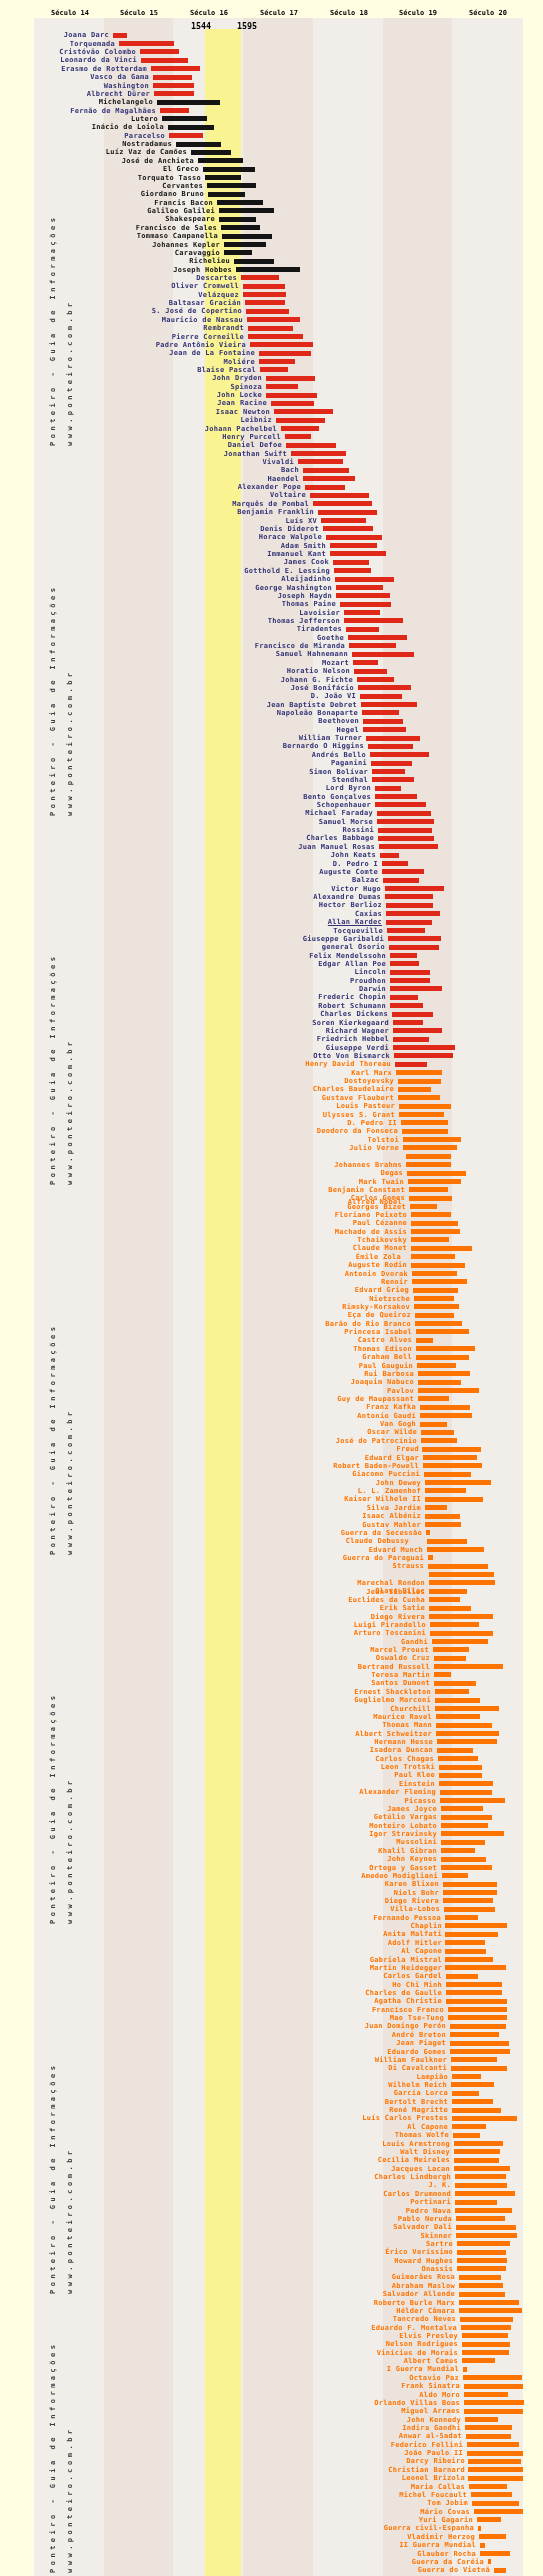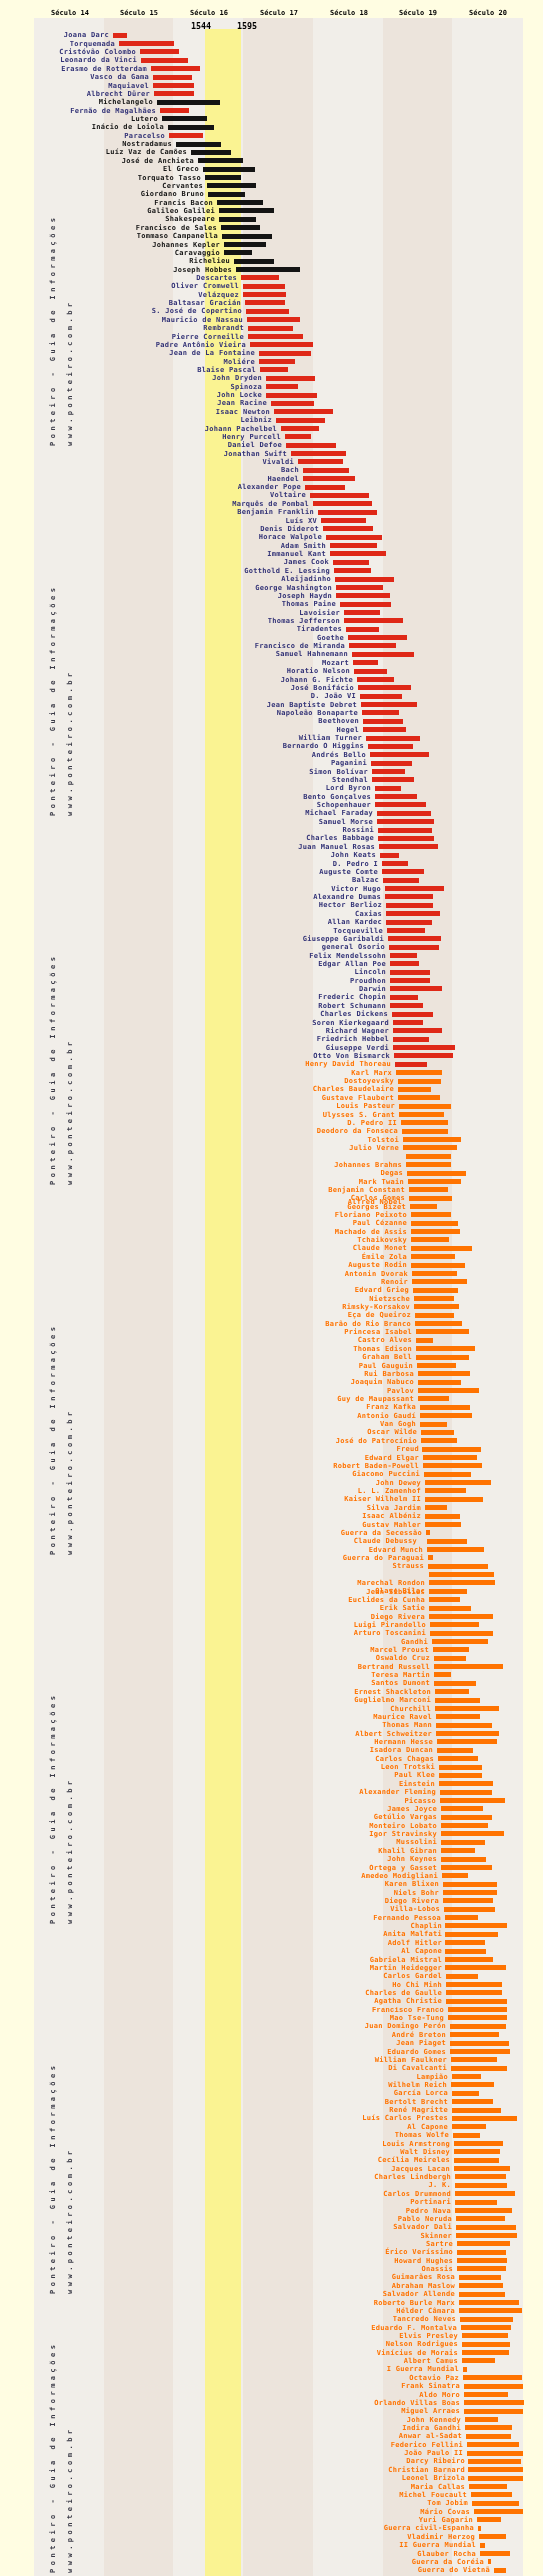--- a/index.html
+++ b/index.html
@@ -67,21 +67,21 @@
       <div class="lbl" style="right: 429px; top: 40px; color: rgb(51, 51, 119);">Torquemada</div>
       <div class="bar" style="left: 140px; top: 49px; width: 39px; background: rgb(223, 40, 23);"></div>
       <div class="lbl" style="right: 408px; top: 48px; color: rgb(51, 51, 119);">Cristóvão Colombo</div>
       <div class="bar" style="left: 141px; top: 58px; width: 47px; background: rgb(223, 40, 23);"></div>
       <div class="lbl" style="right: 407px; top: 56px; color: rgb(51, 51, 119);">Leonardo da Vinci</div>
       <div class="bar" style="left: 151px; top: 66px; width: 49px; background: rgb(223, 40, 23);"></div>
       <div class="lbl" style="right: 397px; top: 65px; color: rgb(51, 51, 119);">Erasmo de Rotterdam</div>
       <div class="bar" style="left: 153px; top: 75px; width: 39px; background: rgb(223, 40, 23);"></div>
       <div class="lbl" style="right: 395px; top: 73px; color: rgb(51, 51, 119);">Vasco da Gama</div>
       <div class="bar" style="left: 153px; top: 83px; width: 41px; background: rgb(223, 40, 23);"></div>
-      <div class="lbl" style="right: 395px; top: 82px; color: rgb(51, 51, 119);">Maquiavel</div>
+      <div class="lbl" style="right: 395px; top: 82px; color: rgb(51, 51, 119);">Washington</div>
       <div class="bar" style="left: 154px; top: 91px; width: 40px; background: rgb(223, 40, 23);"></div>
       <div class="lbl" style="right: 394px; top: 90px; color: rgb(51, 51, 119);">Albrecht Dürer</div>
       <div class="bar" style="left: 157px; top: 100px; width: 63px; background: rgb(20, 20, 20);"></div>
       <div class="lbl" style="right: 391px; top: 98px; color: rgb(20, 20, 20);">Michelangelo</div>
       <div class="bar" style="left: 160px; top: 108px; width: 29px; background: rgb(223, 40, 23);"></div>
       <div class="lbl" style="right: 388px; top: 107px; color: rgb(51, 51, 119);">Fernão de Magalhães</div>
       <div class="bar" style="left: 162px; top: 116px; width: 45px; background: rgb(20, 20, 20);"></div>
       <div class="lbl" style="right: 386px; top: 115px; color: rgb(20, 20, 20);">Lutero</div>
       <div class="bar" style="left: 168px; top: 125px; width: 46px; background: rgb(20, 20, 20);"></div>
       <div class="lbl" style="right: 380px; top: 123px; color: rgb(20, 20, 20);">Inácio de Loiola</div>
@@ -267,21 +267,21 @@
       <div class="lbl" style="right: 165px; top: 876px; color: rgb(51, 51, 119);">Balzac</div>
       <div class="bar" style="left: 385px; top: 886px; width: 59px; background: rgb(223, 40, 23);"></div>
       <div class="lbl" style="right: 163px; top: 885px; color: rgb(51, 51, 119);">Victor Hugo</div>
       <div class="bar" style="left: 385px; top: 894px; width: 48px; background: rgb(223, 40, 23);"></div>
       <div class="lbl" style="right: 163px; top: 893px; color: rgb(51, 51, 119);">Alexandre Dumas</div>
       <div class="bar" style="left: 386px; top: 903px; width: 47px; background: rgb(223, 40, 23);"></div>
       <div class="lbl" style="right: 162px; top: 901px; color: rgb(51, 51, 119);">Hector Berlioz</div>
       <div class="bar" style="left: 386px; top: 911px; width: 54px; background: rgb(223, 40, 23);"></div>
       <div class="lbl" style="right: 162px; top: 910px; color: rgb(51, 51, 119);">Caxias</div>
       <div class="bar" style="left: 386px; top: 920px; width: 46px; background: rgb(223, 40, 23);"></div>
-      <div class="lbl" style="right: 162px; top: 918px; color: rgb(51, 51, 119);">Allan Kardec</div>
+      <div class="lbl" style="right: 162px; top: 918px; color: rgb(51, 51, 119); text-decoration: underline;">Allan Kardec</div>
       <div class="bar" style="left: 387px; top: 928px; width: 38px; background: rgb(223, 40, 23);"></div>
       <div class="lbl" style="right: 161px; top: 927px; color: rgb(51, 51, 119);">Tocqueville</div>
       <div class="bar" style="left: 388px; top: 936px; width: 53px; background: rgb(223, 40, 23);"></div>
       <div class="lbl" style="right: 160px; top: 935px; color: rgb(51, 51, 119);">Giuseppe Garibaldi</div>
       <div class="bar" style="left: 389px; top: 945px; width: 50px; background: rgb(223, 40, 23);"></div>
       <div class="lbl" style="right: 159px; top: 943px; color: rgb(51, 51, 119);">general Osorio</div>
       <div class="bar" style="left: 390px; top: 953px; width: 27px; background: rgb(223, 40, 23);"></div>
       <div class="lbl" style="right: 158px; top: 952px; color: rgb(51, 51, 119);">Felix Mendelssohn</div>
       <div class="bar" style="left: 390px; top: 961px; width: 29px; background: rgb(223, 40, 23);"></div>
       <div class="lbl" style="right: 158px; top: 960px; color: rgb(51, 51, 119);">Edgar Allan Poe</div>
@@ -347,21 +347,21 @@
       <div class="lbl" style="right: 137px; top: 1211px; color: rgb(255, 115, 0);">Floriano Peixoto</div>
       <div class="bar" style="left: 411px; top: 1221px; width: 47px; background: rgb(255, 115, 0);"></div>
       <div class="lbl" style="right: 137px; top: 1219px; color: rgb(255, 115, 0);">Paul Cézanne</div>
       <div class="bar" style="left: 411px; top: 1229px; width: 49px; background: rgb(255, 115, 0);"></div>
       <div class="lbl" style="right: 137px; top: 1228px; color: rgb(255, 115, 0);">Machado de Assis</div>
       <div class="bar" style="left: 411px; top: 1237px; width: 38px; background: rgb(255, 115, 0);"></div>
       <div class="lbl" style="right: 137px; top: 1236px; color: rgb(255, 115, 0);">Tchaikovsky</div>
       <div class="bar" style="left: 411px; top: 1246px; width: 61px; background: rgb(255, 115, 0);"></div>
       <div class="lbl" style="right: 137px; top: 1244px; color: rgb(255, 115, 0); text-align: right;">Claude Monet</div>
       <div class="bar" style="left: 411px; top: 1254px; width: 44px; background: rgb(255, 115, 0);"></div>
-      <div class="lbl" style="right: 137px; top: 1253px; color: rgb(255, 115, 0);">Émile Zola</div>
+      <div class="lbl" style="right: 143px; top: 1253px; color: rgb(255, 115, 0);">Émile Zola</div>
       <div class="bar" style="left: 411px; top: 1263px; width: 54px; background: rgb(255, 115, 0);"></div>
       <div class="lbl" style="right: 137px; top: 1261px; color: rgb(255, 115, 0);">Auguste Rodin</div>
       <div class="bar" style="left: 412px; top: 1271px; width: 45px; background: rgb(255, 115, 0);"></div>
       <div class="lbl" style="right: 136px; top: 1270px; color: rgb(255, 115, 0);">Antonin Dvorak</div>
       <div class="bar" style="left: 412px; top: 1279px; width: 55px; background: rgb(255, 115, 0);"></div>
       <div class="lbl" style="right: 136px; top: 1278px; color: rgb(255, 115, 0);">Renoir</div>
       <div class="bar" style="left: 413px; top: 1288px; width: 45px; background: rgb(255, 115, 0);"></div>
       <div class="lbl" style="right: 135px; top: 1286px; color: rgb(255, 115, 0);">Edvard Grieg</div>
       <div class="bar" style="left: 414px; top: 1296px; width: 40px; background: rgb(255, 115, 0);"></div>
       <div class="lbl" style="right: 134px; top: 1295px; color: rgb(255, 115, 0);">Nietzsche</div>
@@ -415,21 +415,21 @@
       <div class="lbl" style="right: 123px; top: 1495px; color: rgb(255, 115, 0);">Kaiser Wilhelm II</div>
       <div class="bar" style="left: 425px; top: 1505px; width: 22px; background: rgb(255, 115, 0);"></div>
       <div class="lbl" style="right: 123px; top: 1504px; color: rgb(255, 115, 0);">Silva Jardim</div>
       <div class="bar" style="left: 425px; top: 1514px; width: 35px; background: rgb(255, 115, 0);"></div>
       <div class="lbl" style="right: 123px; top: 1512px; color: rgb(255, 115, 0);">Isaac Albéniz</div>
       <div class="bar" style="left: 425px; top: 1522px; width: 36px; background: rgb(255, 115, 0);"></div>
       <div class="lbl" style="right: 123px; top: 1521px; color: rgb(255, 115, 0);">Gustav Mahler</div>
       <div class="bar" style="left: 426px; top: 1530px; width: 3.5px; background: rgb(255, 115, 0);"></div>
       <div class="lbl" style="right: 122px; top: 1529px; color: rgb(255, 115, 0);">Guerra da Secessão</div>
       <div class="bar" style="left: 427px; top: 1539px; width: 40px; background: rgb(255, 115, 0);"></div>
-      <div class="lbl" style="right: 127px; top: 1537px; color: rgb(255, 115, 0); padding-left: 40px;">Claude Debussy</div>
+      <div class="lbl" style="right: 135px; top: 1537px; color: rgb(255, 115, 0); padding-left: 40px;">Claude Debussy</div>
       <div class="bar" style="left: 427px; top: 1547px; width: 57px; background: rgb(255, 115, 0);"></div>
       <div class="lbl" style="right: 121px; top: 1546px; color: rgb(255, 115, 0);">Edvard Munch</div>
       <div class="bar" style="left: 428px; top: 1555px; width: 4.9px; background: rgb(255, 115, 0);"></div>
       <div class="lbl" style="right: 120px; top: 1554px; color: rgb(255, 115, 0);">Guerra do Paraguai</div>
       <div class="bar" style="left: 428px; top: 1564px; width: 60px; background: rgb(255, 115, 0);"></div>
       <div class="lbl" style="right: 120px; top: 1562px; color: rgb(255, 115, 0);">Strauss</div>
       <div class="bar" style="left: 429px; top: 1572px; width: 65px; background: rgb(255, 115, 0);"></div>
       <div class="lbl" style="right: 119px; top: 1571px; color: rgb(255, 115, 0); margin-top: 17px;">Jean Sibelius</div>
       <div class="bar" style="left: 429px; top: 1580px; width: 66px; background: rgb(255, 115, 0);"></div>
       <div class="lbl" style="right: 119px; top: 1579px; color: rgb(255, 115, 0);">Marechal Rondon</div>

